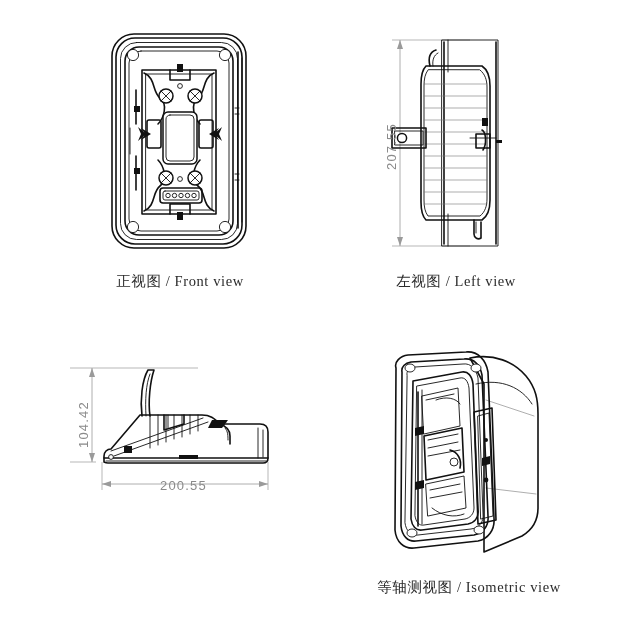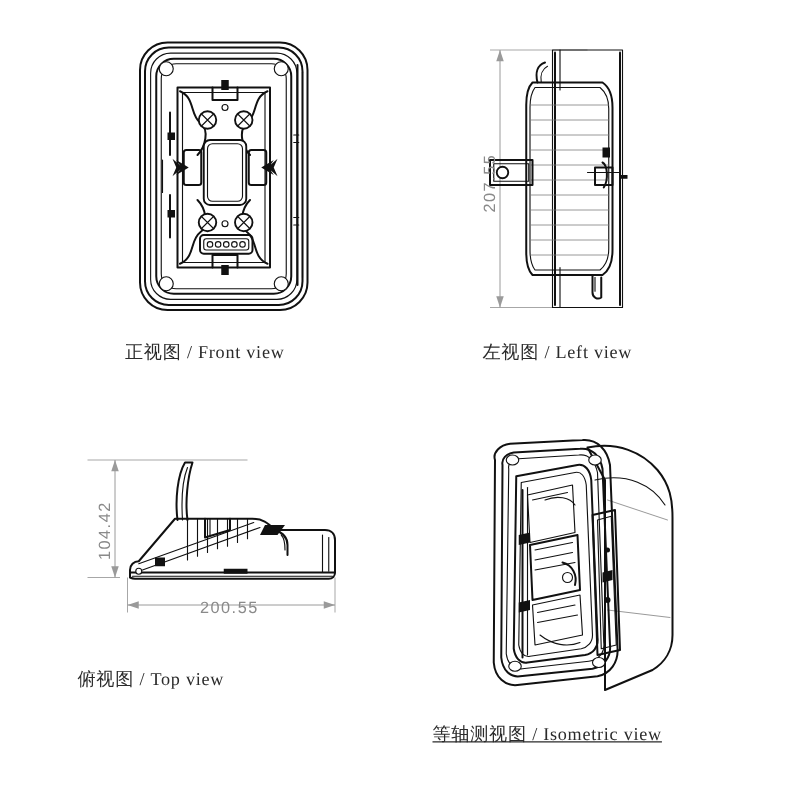--- a/index.html
+++ b/index.html
@@ -25,21 +25,21 @@
     position: absolute;
   }
 
   .view-label {
     position: absolute;
     font-family: "Liberation Serif", serif;
     font-size: 14.5px;
     color: #2b2b2b;
     letter-spacing: 0.6px;
     white-space: nowrap;
-    text-align: left;
+    text-align: center;
   }
 
   .dim-text {
     position: absolute;
     font-family: "Liberation Sans", sans-serif;
     font-size: 13px;
     color: #8a8a8a;
     letter-spacing: 1.2px;
     white-space: nowrap;
   }
@@ -188,21 +188,21 @@
         <circle class="wht" cx="16" cy="108" r="4.6"></circle>
       </g>
 
       <path class="fil" d="M96 88 L102 88 L102 96 L96 96 Z"></path>
       <path class="ln" d="M90 104 L104 104 L104 118 L90 118 Z"></path>
       <path class="ln-t" d="M84 108 L110 108"></path>
       <path class="ln" d="M96 100 C100 102 101 114 97 120"></path>
       <path class="fil" d="M110 110 L116 110 L116 113 L110 113 Z"></path>
     </svg>
   </div>
-  <div class="view-label" style="left:386px; top:272px; width:180px;">左视图 / Left view</div>
+  <div class="view-label" style="left:366px; top:272px; width:180px;">左视图 / Left view</div>
   <div class="dim-text vert" style="left:384px; top:170px;">207.55</div>
 
   <div class="view-block" style="left:62px; top:358px; width:220px; height:140px;">
     <svg width="220" height="140" viewBox="0 0 220 140">
 
       <g>
         <path class="extline" d="M8 10 L136 10"></path>
         <path class="extline" d="M8 104 L34 104"></path>
         <path class="dimline" d="M30 10 L30 104"></path>
         <path class="dimarrow" d="M30 10 L27 19 L33 19 Z"></path>
@@ -248,21 +248,20 @@
 
       <path class="ln" d="M42 100 L206 100"></path>
       <path class="ln-t" d="M44 103 L204 103"></path>
       <path class="fil" d="M62 88 L70 88 L70 95 L62 95 Z"></path>
       <path class="fil" d="M117 97 L136 97 L136 101 L117 101 Z"></path>
       <path class="ln-t" d="M196 70 L196 100"></path>
       <path class="ln-t" d="M201 72 L201 99"></path>
       <circle class="wht-t" cx="49" cy="99" r="2.4"></circle>
     </svg>
   </div>
-  <div class="view-label" style="left:62px; top:534px; width:220px;">俯视图 / Top view</div>
   <div class="dim-text vert" style="left:76px; top:448px;">104.42</div>
   <div class="dim-text" style="left:160px; top:478px;">200.55</div>
 
   <div class="view-block" style="left:366px; top:340px; width:206px; height:220px;">
     <svg width="206" height="220" viewBox="0 0 206 220">
 
       <path class="ln" d="M104 18 C128 13 148 22 160 36
                           C170 48 172 60 172 74
                           L172 168 C172 180 166 190 156 196
                           L118 212 L118 44 Z"></path>
@@ -312,15 +311,15 @@
       <path class="ln" d="M52 52 L52 186"></path>
       <path class="ln-t" d="M56 50 L56 184"></path>
       <path class="fil" d="M49 88 L58 86 L58 94 L49 96 Z"></path>
       <path class="fil" d="M49 142 L58 140 L58 148 L49 150 Z"></path>
       <path class="ln" d="M84 110 C92 112 96 120 94 128"></path>
       <circle class="wht-t" cx="88" cy="122" r="4"></circle>
       <path class="ln-t" d="M66 168 C76 176 88 178 98 174"></path>
       <path class="ln-t" d="M70 60 C80 56 90 58 94 64"></path>
     </svg>
   </div>
-  <div class="view-label" style="left:346px; top:578px; width:246px;text-decoration:underline;">等轴测视图 / Isometric view</div>
+  <div class="view-label" style="left:346px; top:578px; width:246px;">等轴测视图 / Isometric view</div>
 
 </div>
 
 </body></html>

